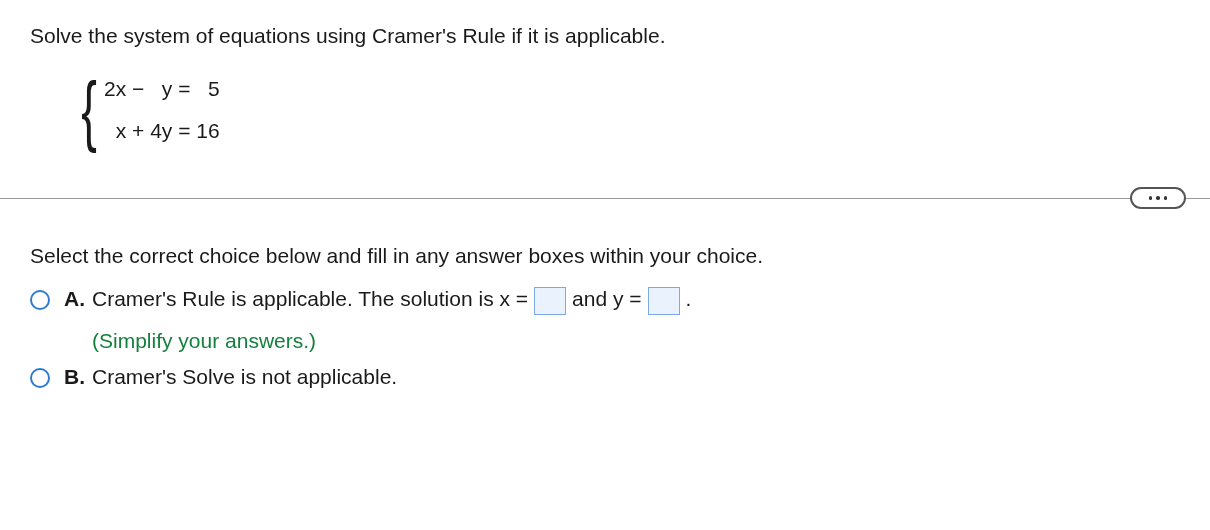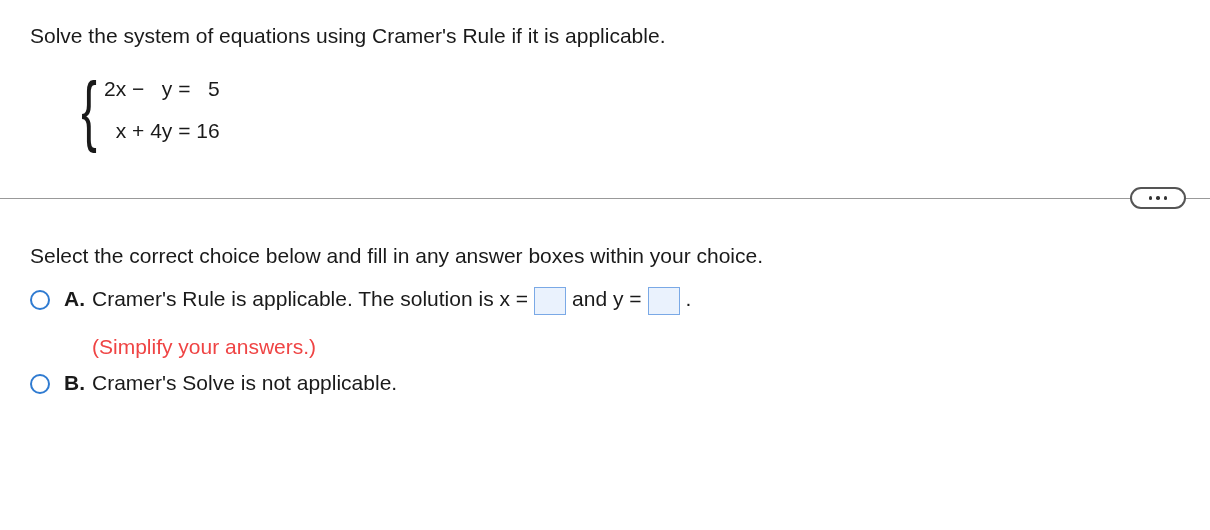--- a/index.html
+++ b/index.html
@@ -86,21 +86,21 @@
   .inline-line { display: flex; align-items: flex-start; flex-wrap: wrap; gap: 0; }
   .answer-box {
     width: 32px;
     height: 28px;
     border: 1px solid #7aa9e6;
     background: #eaf2fd;
     margin: 0 6px;
     display: inline-block;
     cursor: text;
   }
-  .hint { color: #ef4444; margin-top: 20px; }
+  .hint { color: #15803d; margin-top: 14px; }
 </style>
 </head>
 <body>
 
 <div class="question-text">Solve the system of equations using Cramer's Rule if it is applicable.</div>
 
 <div class="equation-block">
   <div class="brace">{</div>
   <div class="equations">
     <div class="eq-row">2x −   y =   5</div>

